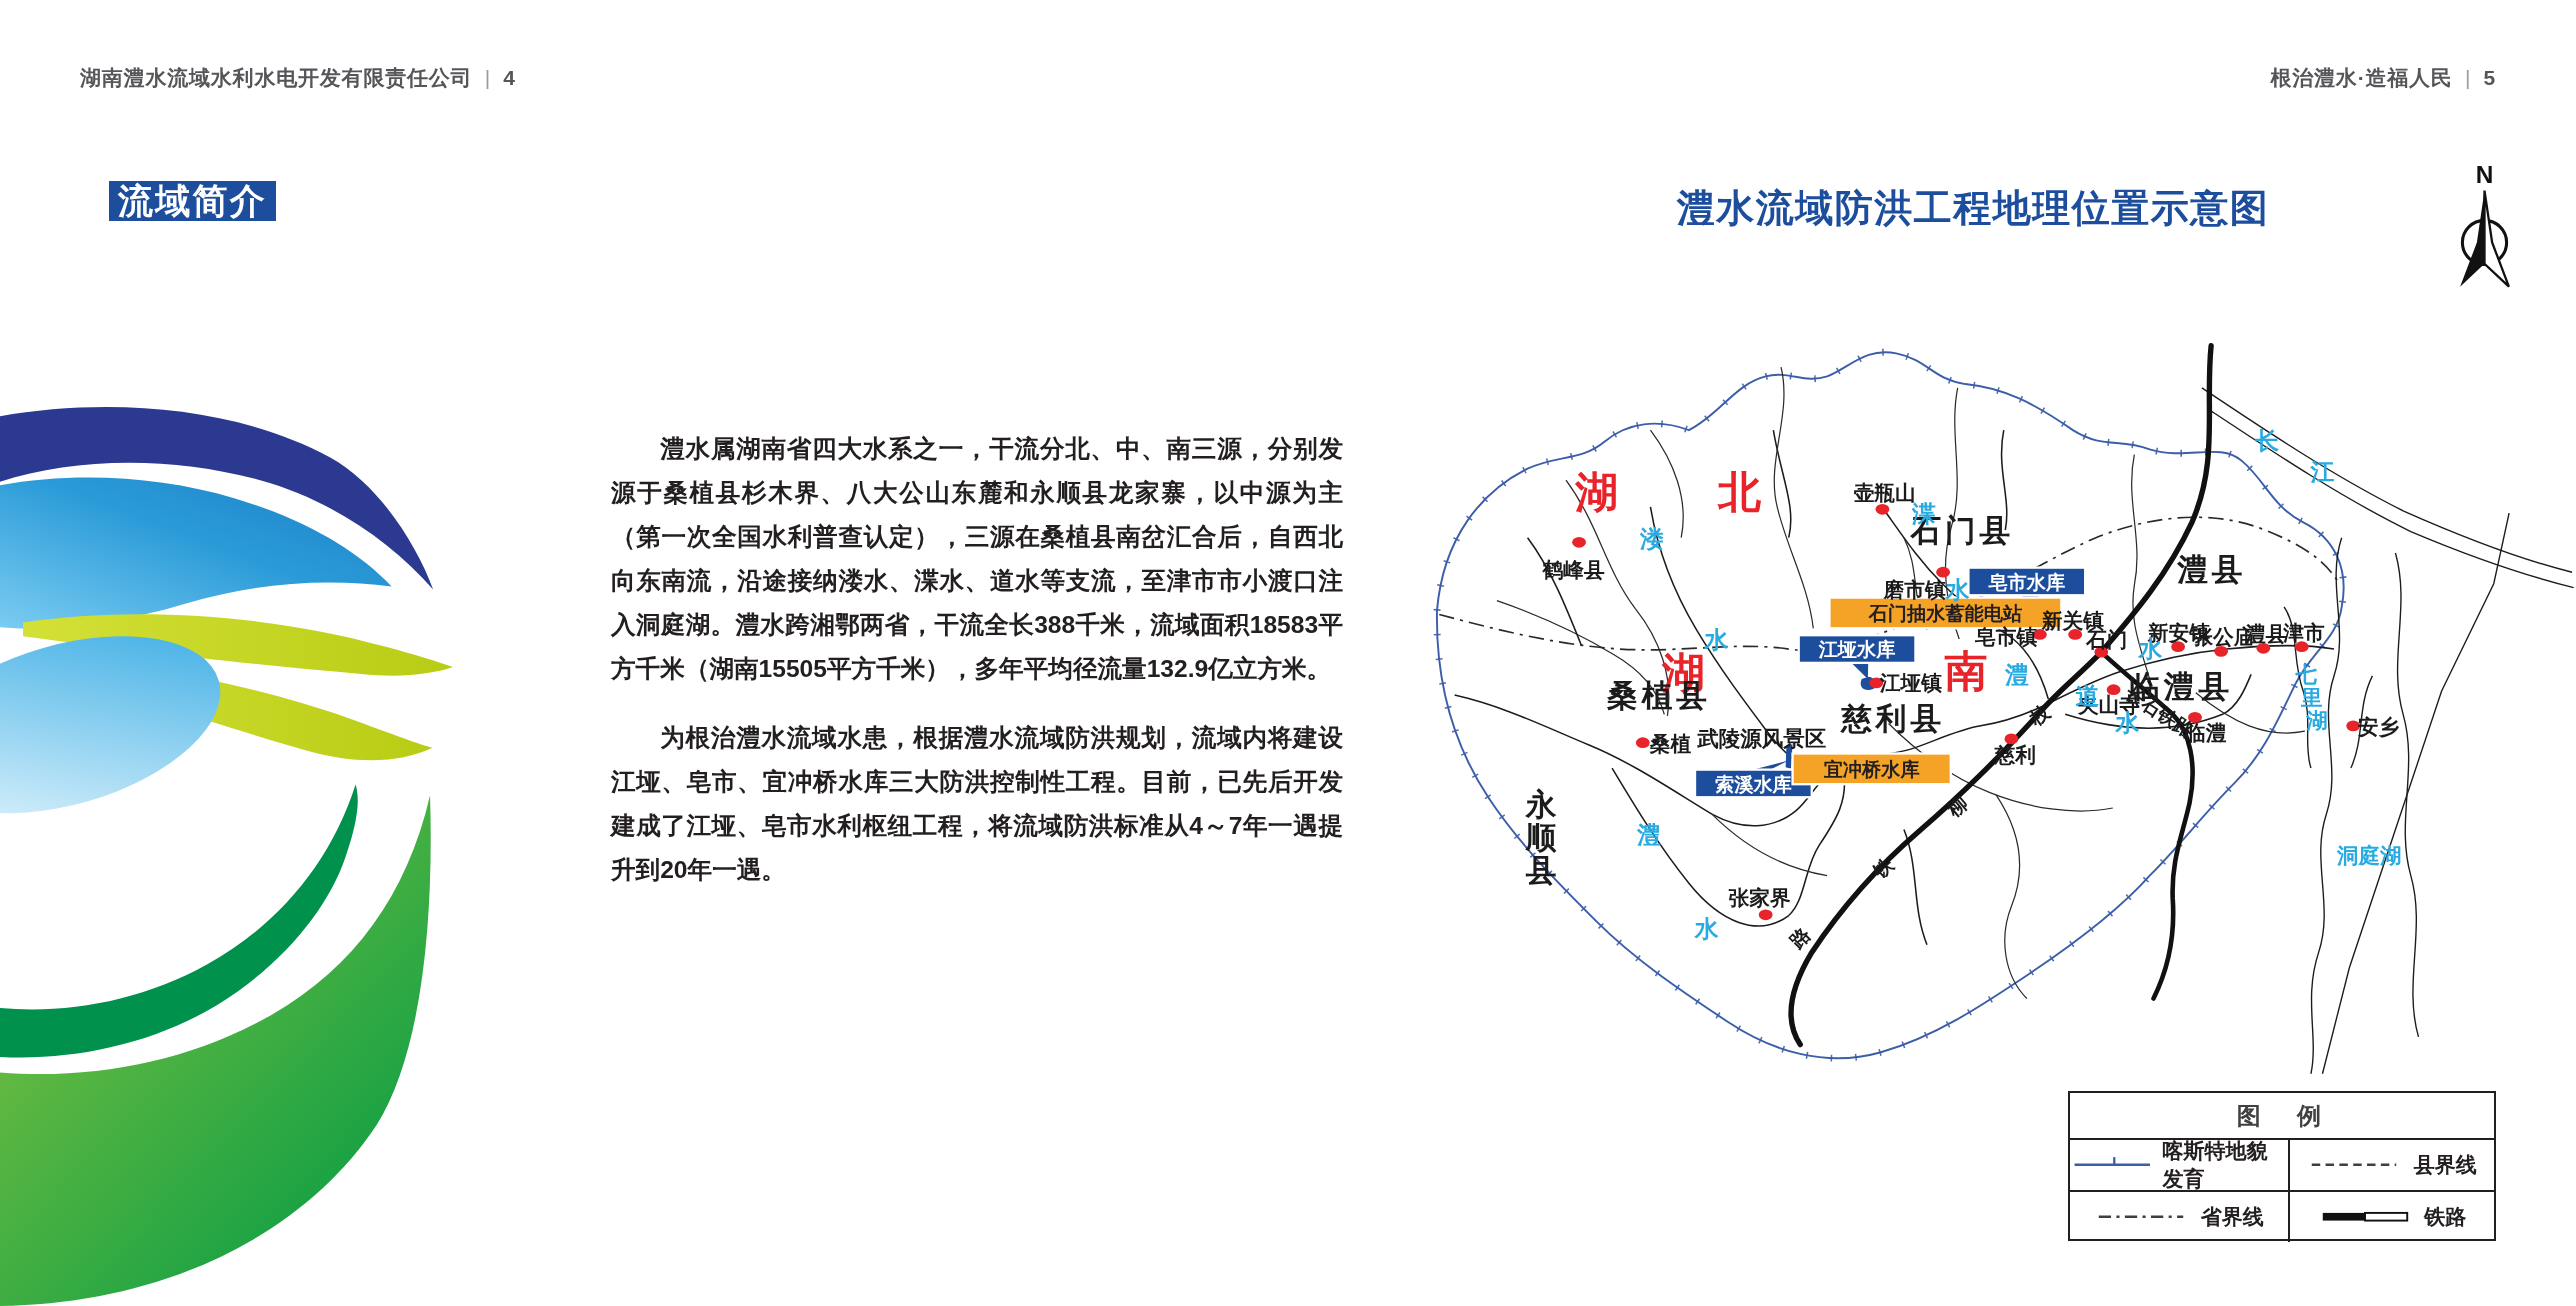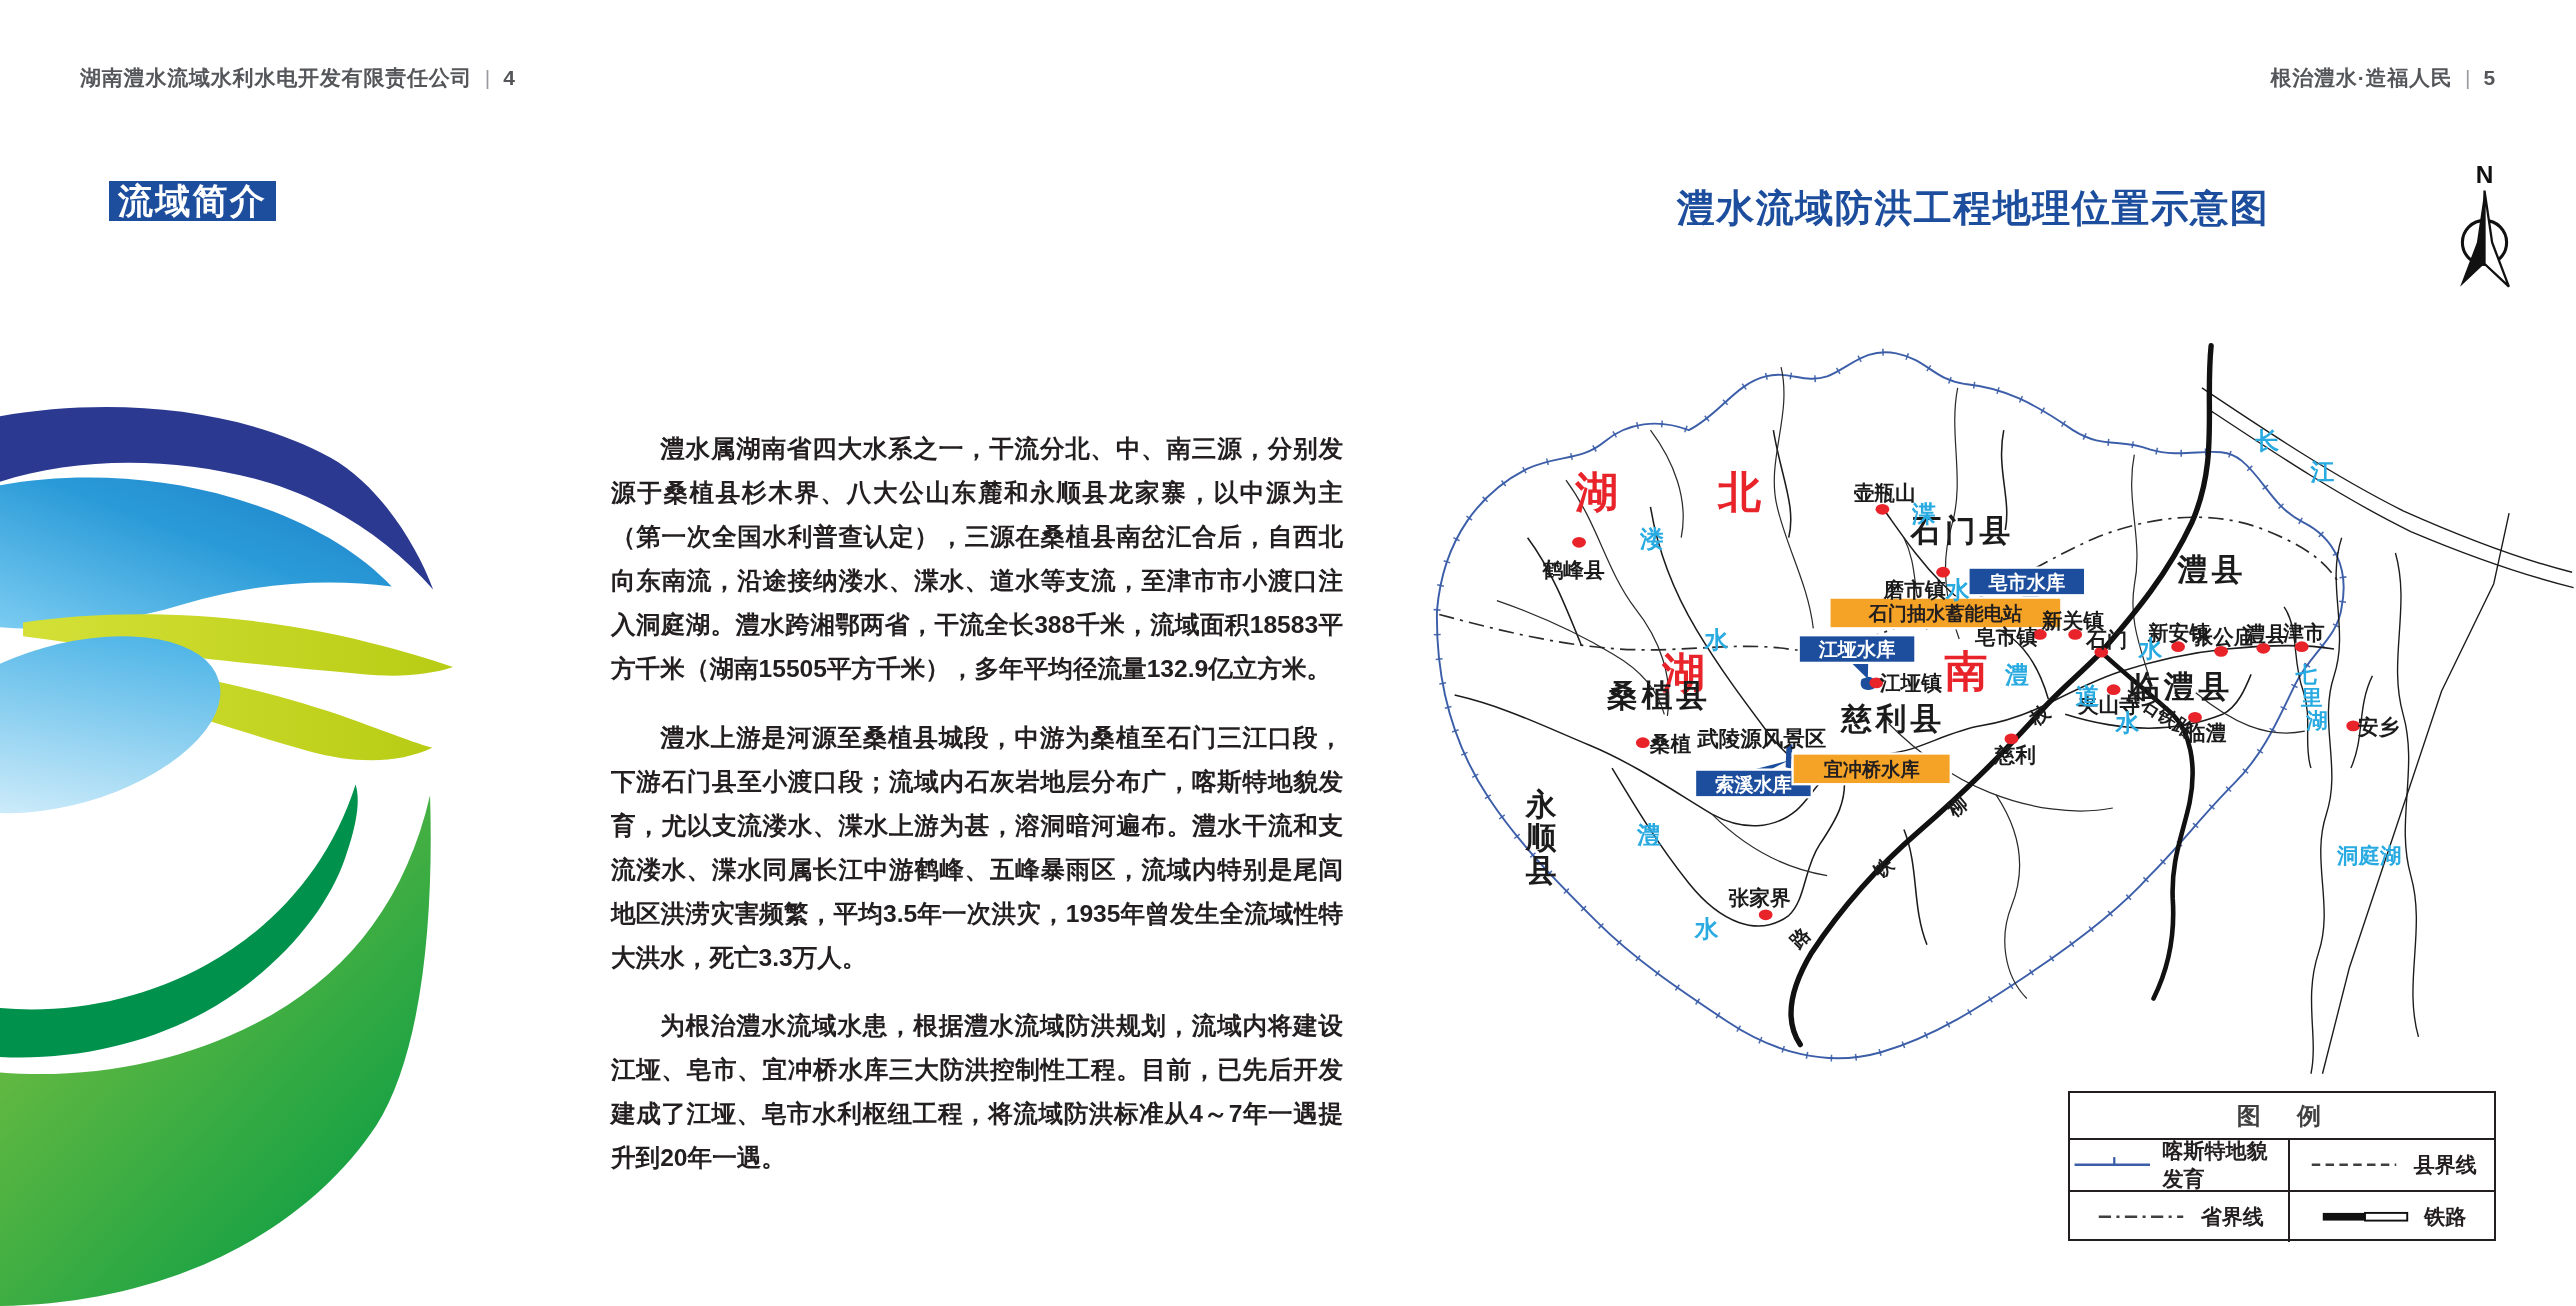--- a/index.html
+++ b/index.html
@@ -81,21 +81,20 @@
     <path fill="url(#gBlue)" d="M -10,118 C 90,98 205,103 305,133 C 395,160 465,200 510,248 C 420,237 330,244 240,271 C 150,298 60,308 -10,300 Z"></path>
     <path fill="url(#gYellow)" d="M 30,295 C 180,272 360,287 500,326 C 540,337 570,346 590,353 C 560,363 520,367 470,362 C 330,350 160,331 30,313 Z"></path>
     <path fill="url(#gYellow)" d="M 45,331 C 190,349 340,379 455,420 C 505,438 540,452 563,458 C 520,478 465,480 400,462 C 295,432 160,386 42,353 Z"></path>
     <path fill="url(#gGreen)" d="M -10,1185 C 200,1185 390,1100 490,950 C 550,855 565,680 560,520 C 530,650 460,745 355,805 C 245,868 115,892 -10,880 Z"></path>
     <path fill="#00914c" d="M -10,860 C 100,868 220,840 310,775 C 380,725 430,660 450,600 C 468,548 468,522 463,506 C 430,610 360,690 270,740 C 180,790 80,806 -10,796 Z"></path>
     <ellipse cx="85" cy="428" rx="208" ry="104" transform="rotate(-16 85 428)" fill="url(#gEll)"></ellipse>
   </svg>
 
   <div class="bodytext" id="paragraphs">
       <p>澧水属湖南省四大水系之一，干流分北、中、南三源，分别发源于桑植县杉木界、八大公山东麓和永顺县龙家寨，以中源为主（第一次全国水利普查认定），三源在桑植县南岔汇合后，自西北向东南流，沿途接纳溇水、渫水、道水等支流，至津市市小渡口注入洞庭湖。澧水跨湘鄂两省，干流全长388千米，流域面积18583平方千米（湖南15505平方千米），多年平均径流量132.9亿立方米。</p>
-      <p>澧水上游是河源至桑植县城段，中游为桑植至石门三江口段，下游石门县至小渡口段；流域内石灰岩地层分布广，喀斯特地貌发育，尤以支流溇水、渫水上游为甚，溶洞暗河遍布。澧水干流和支流溇水、渫水同属长江中游鹤峰、五峰暴雨区，流域内特别是尾闾地区洪涝灾害频繁，平均3.5年一次洪灾，1935年曾发生全流域性特大洪水，死亡3.3万人。</p>
       <p>为根治澧水流域水患，根据澧水流域防洪规划，流域内将建设江垭、皂市、宜冲桥水库三大防洪控制性工程。目前，已先后开发建成了江垭、皂市水利枢纽工程，将流域防洪标准从4～7年一遇提升到20年一遇。</p>
     </div>
 
   <div class="map-title">澧水流域防洪工程地理位置示意图</div>
 
   <svg class="compass-svg" width="61" height="131" viewBox="0 0 80 170">
     <text x="40" y="24" text-anchor="middle" font-size="32" font-weight="bold" fill="#111" font-family="Liberation Sans, sans-serif">N</text>
     <circle cx="40" cy="102" r="29" fill="none" stroke="#111" stroke-width="4"></circle>
     <polygon points="40,34 30,102 8,160 40,130" fill="#111"></polygon>
     <polygon points="40,34 50,102 72,160 40,130" fill="#fff" stroke="#111" stroke-width="3"></polygon>

